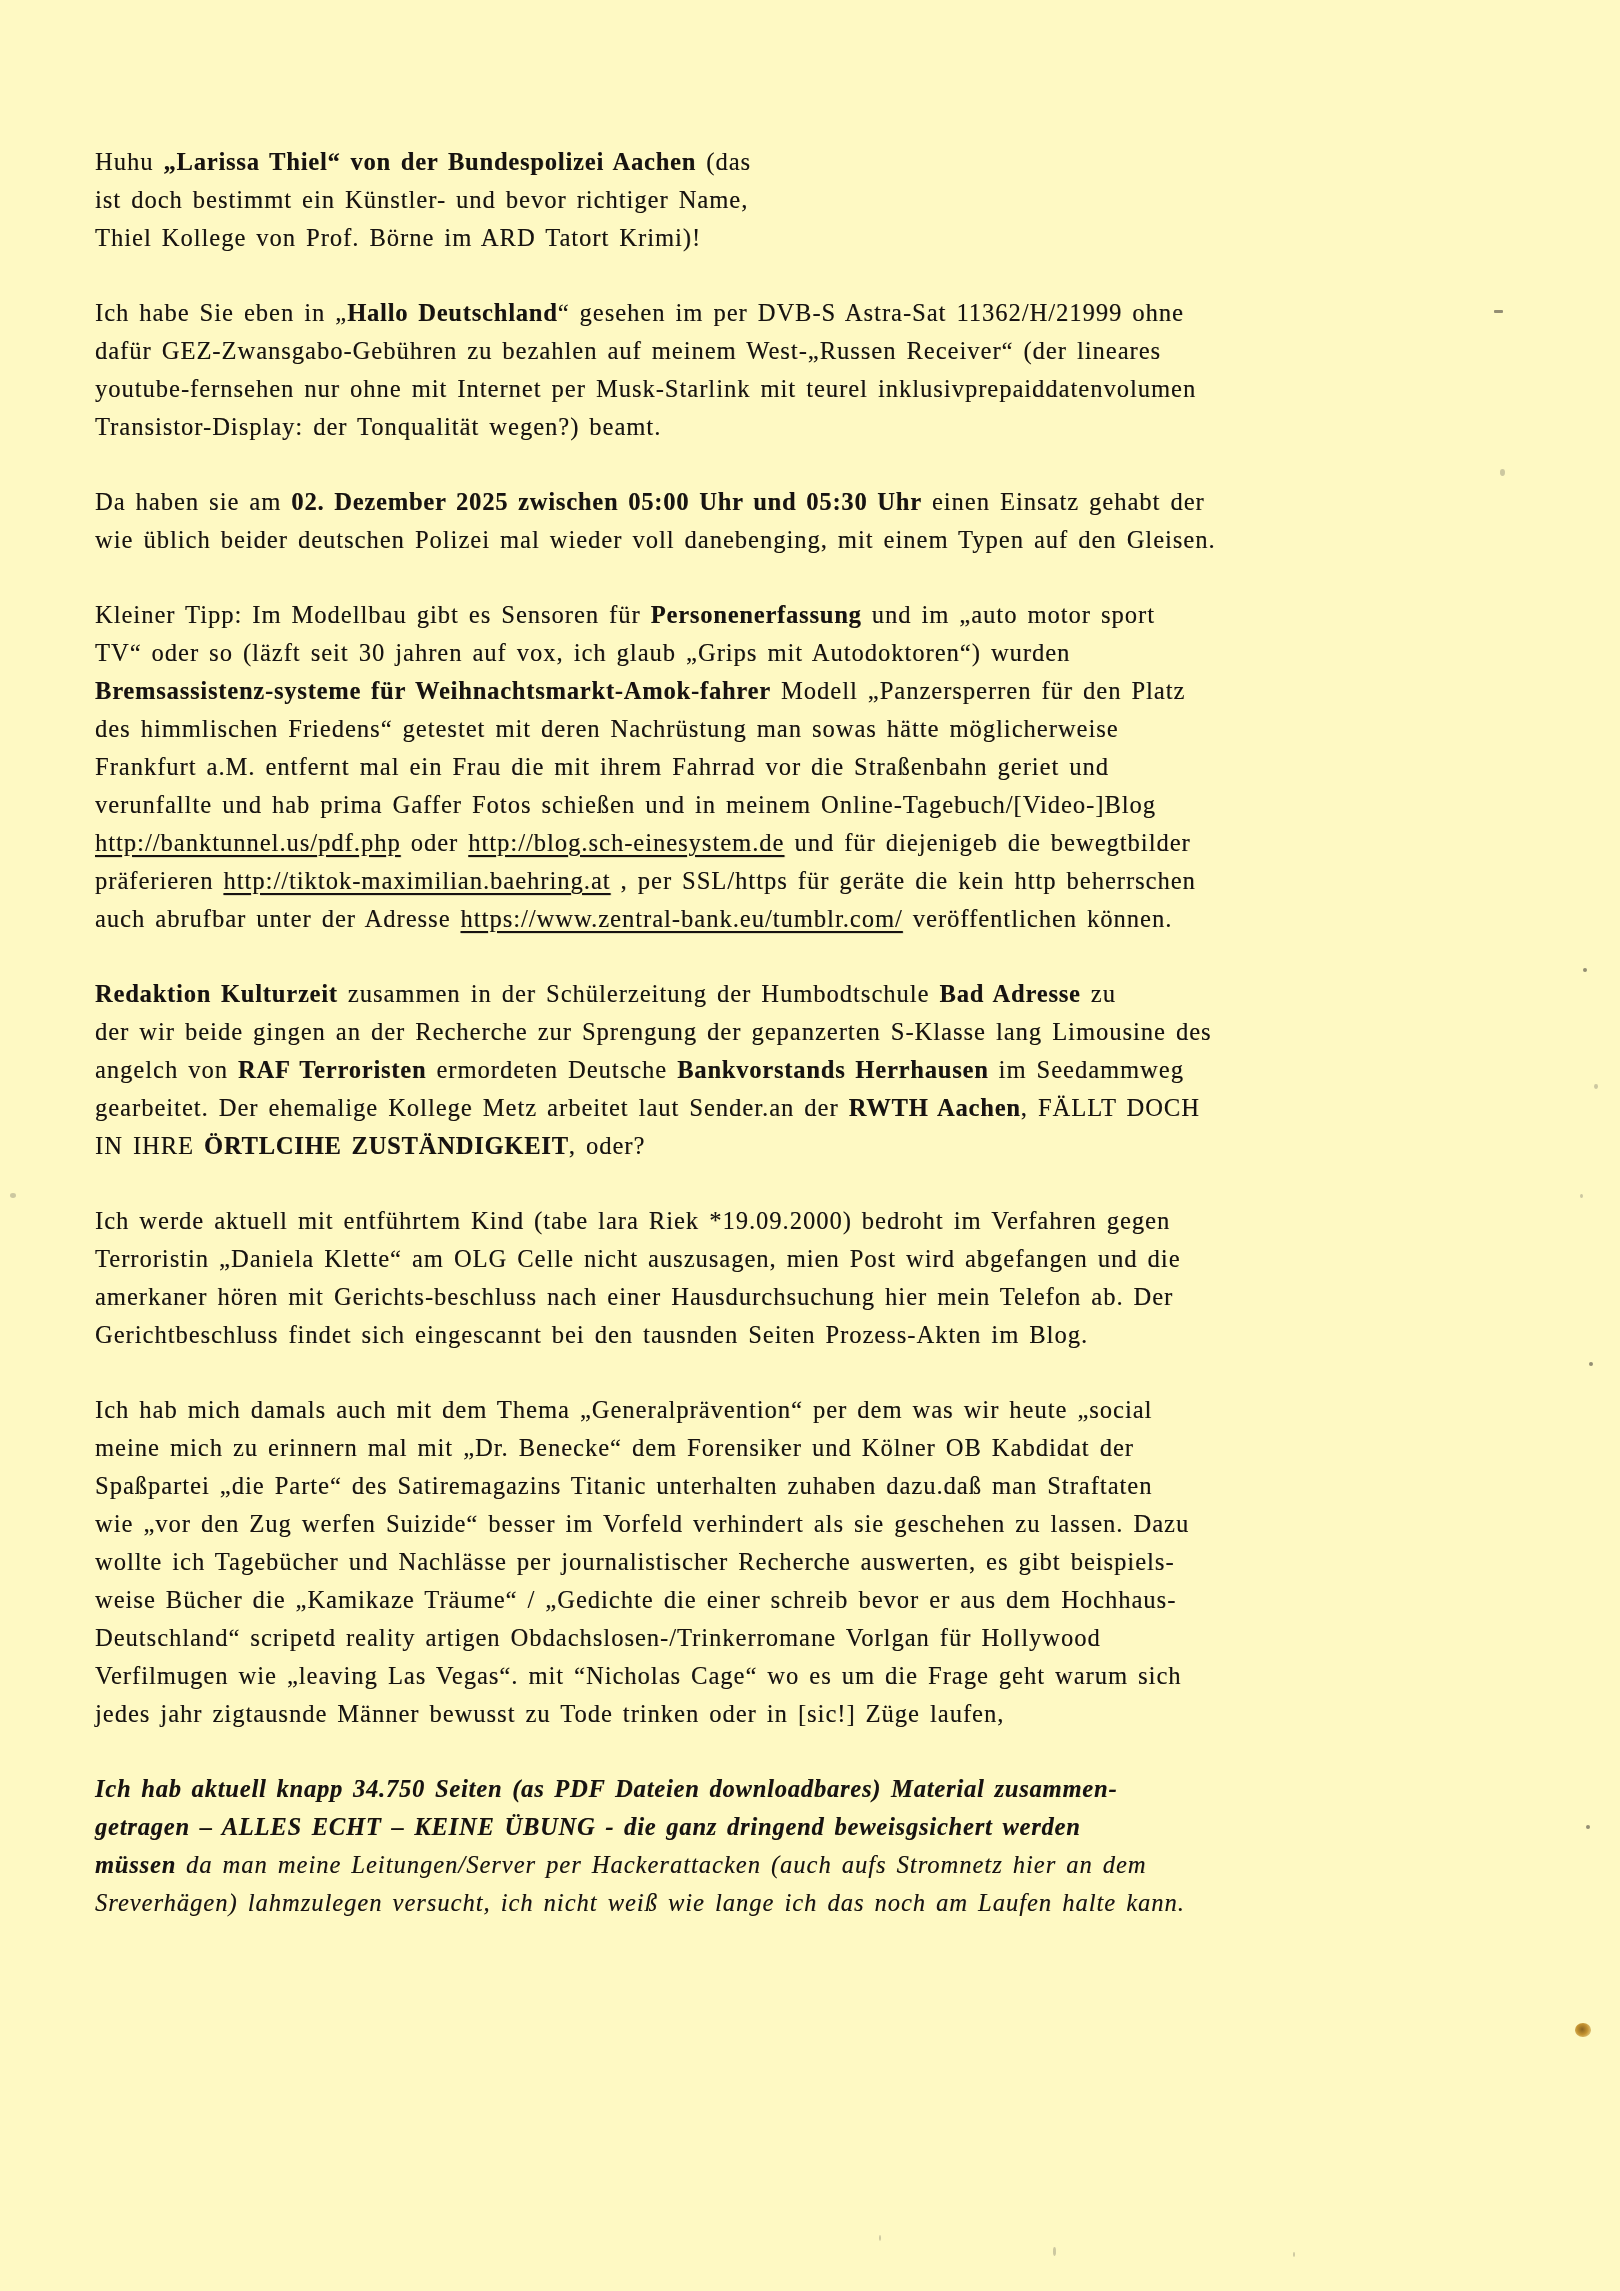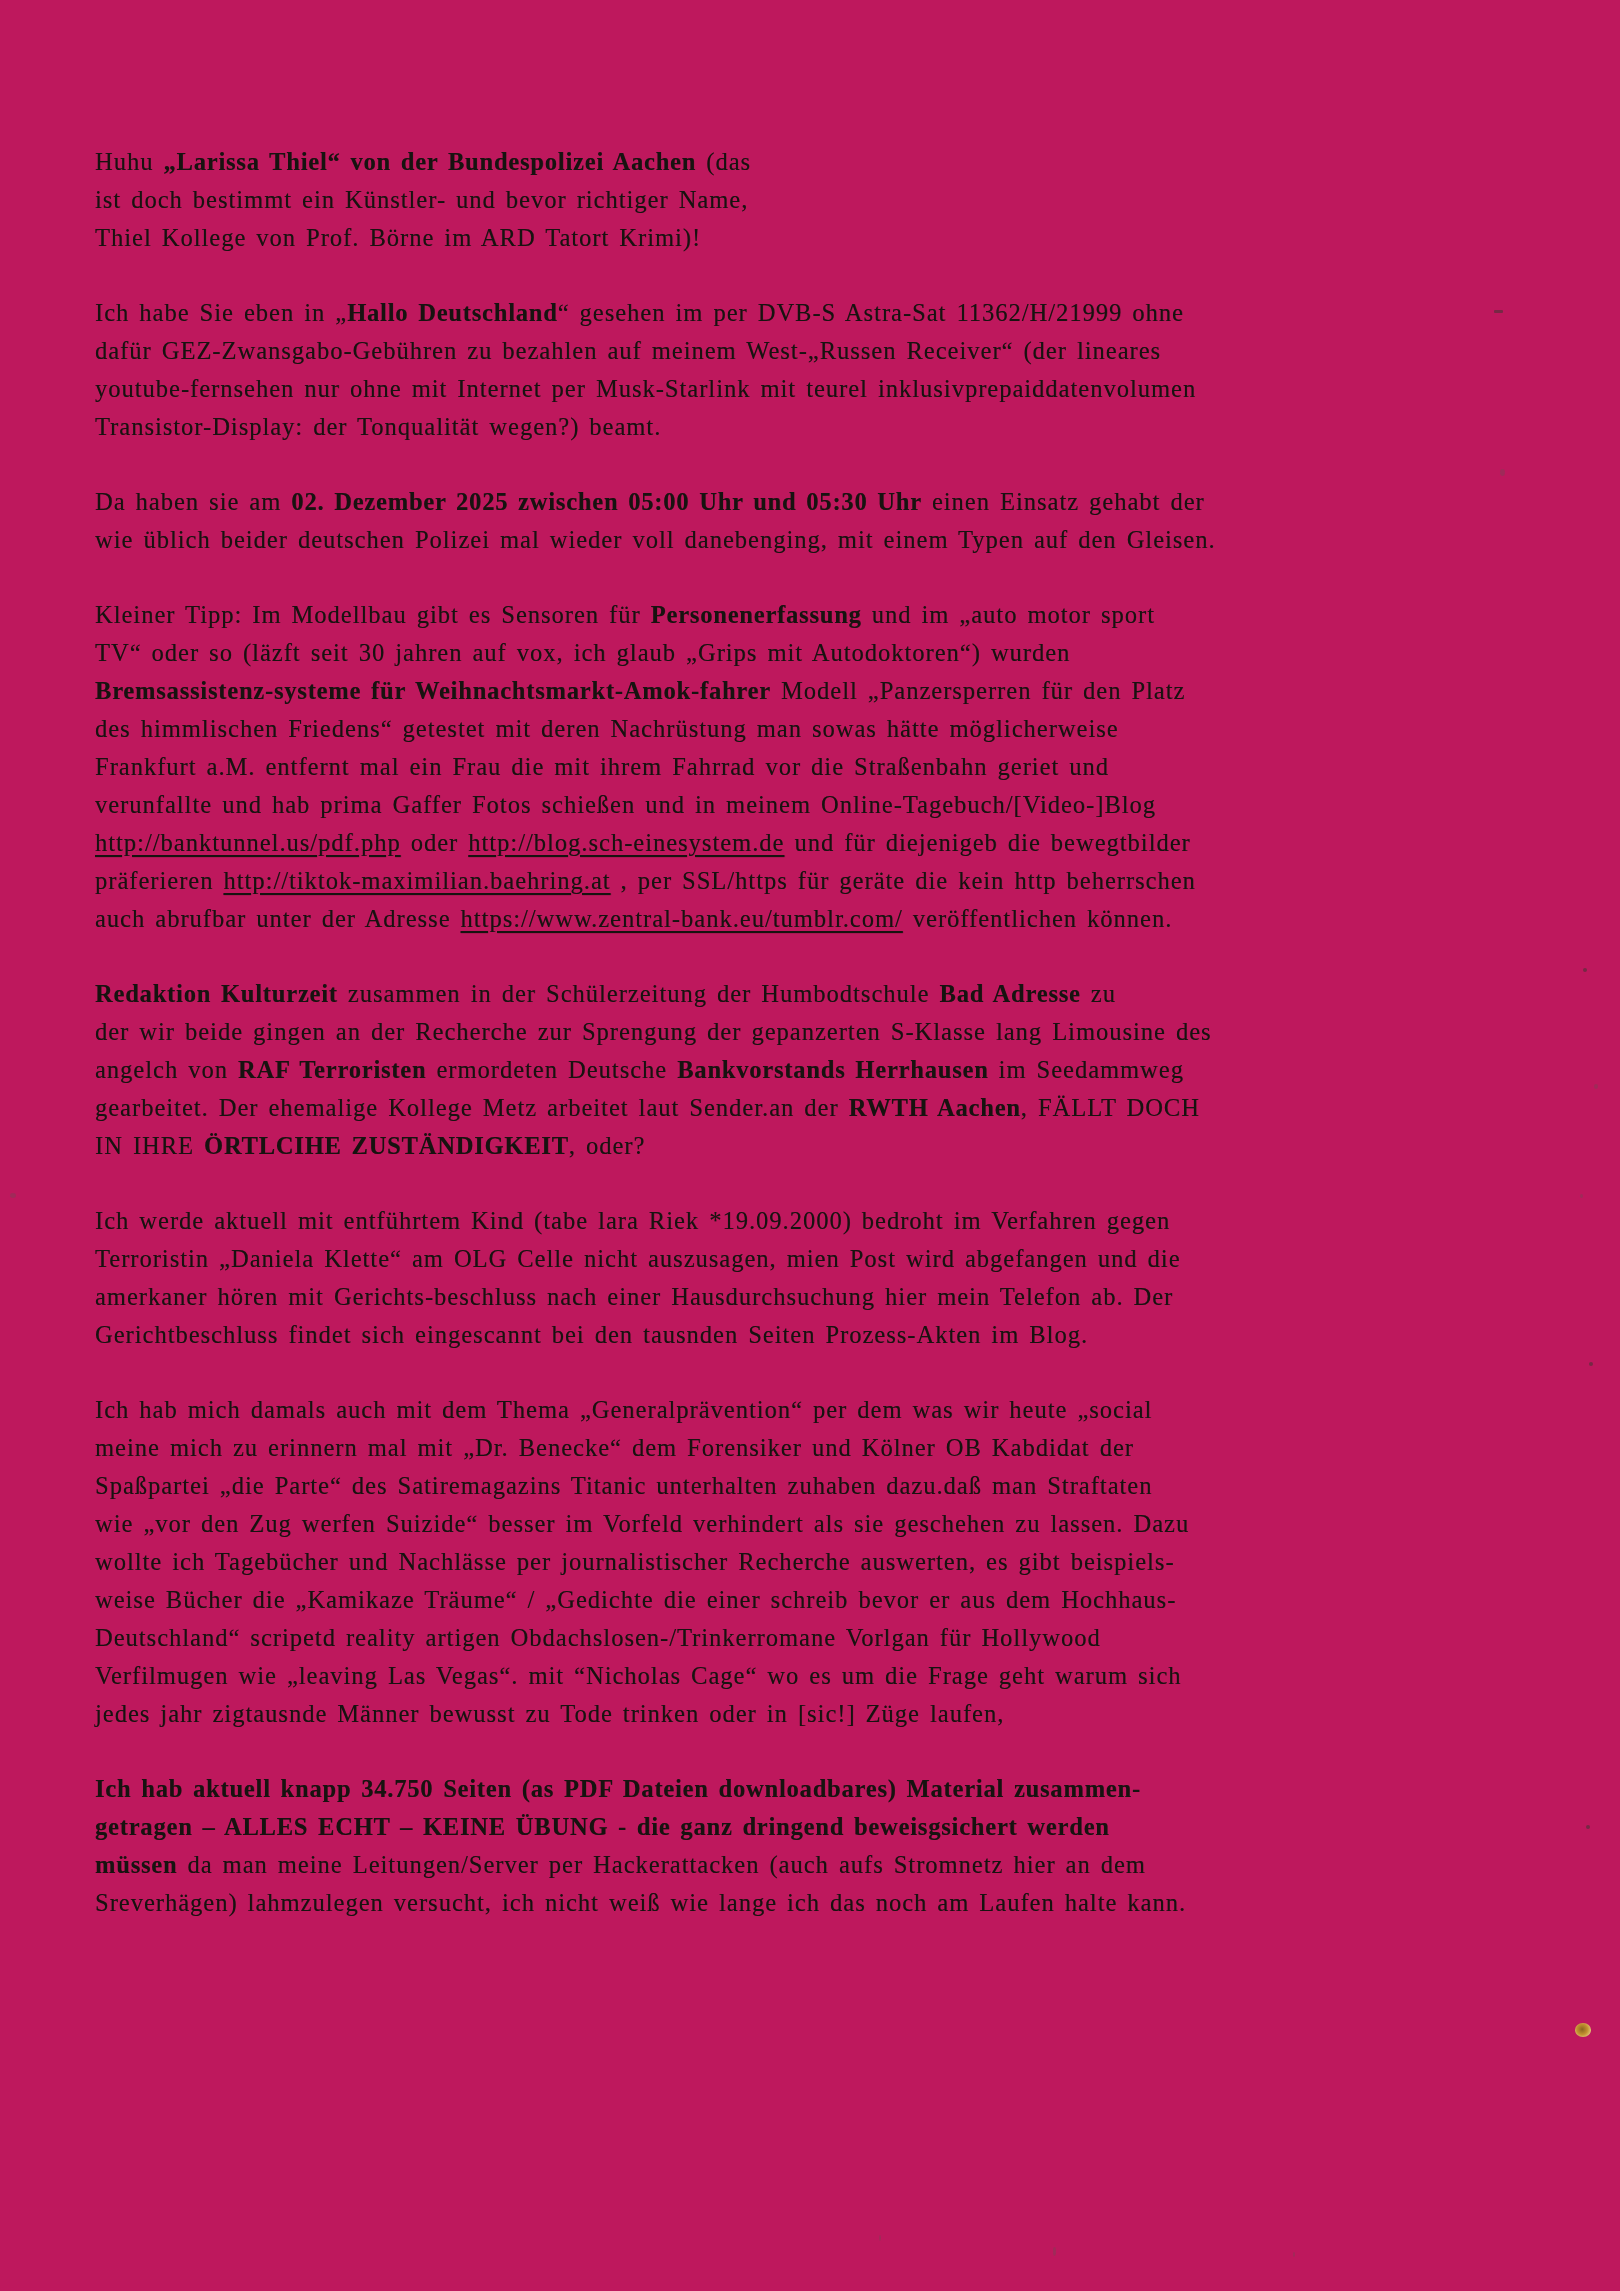--- a/index.html
+++ b/index.html
@@ -1,32 +1,32 @@
 <!DOCTYPE html>
 <html><head>
 <meta charset="utf-8">
 <style>
   html, body { margin: 0; padding: 0; background: #e8e8e8; }
   .page {
     position: relative;
     width: 1620px;
     height: 2292px;
-    background: #be185d;
+    background: #fef9c3;
     overflow: hidden;
     font-family: "Liberation Serif", "DejaVu Serif", serif;
     color: #171310;
   }
   .text-block {
     position: absolute;
     left: 95px;
     top: 143px;
     width: 1451px;
   }
   .para { margin: 0 0 37px 0; }
-  .para:last-child { margin-bottom: 0; }
+  .para:last-child { margin-bottom: 0; font-style: italic; }
   .line {
     white-space: nowrap;
     line-height: 38px;
     font-size: 24.5px;
     letter-spacing: 1px;
     word-spacing: 2.9px;
     text-shadow: 0.3px 0.3px 0 rgba(23,19,16,0.45);
   }
   .line span.b { font-weight: 700; letter-spacing: 0.8px; }
   .line span.u {

